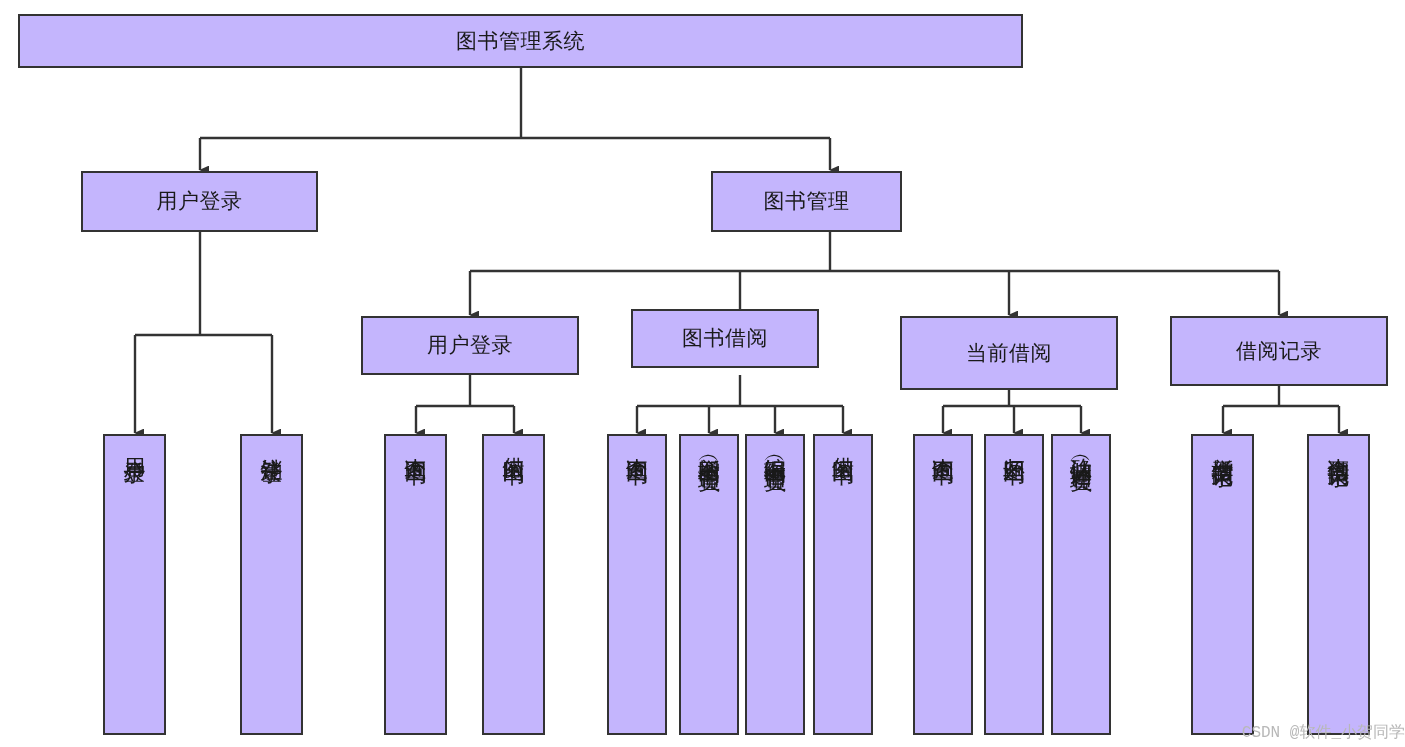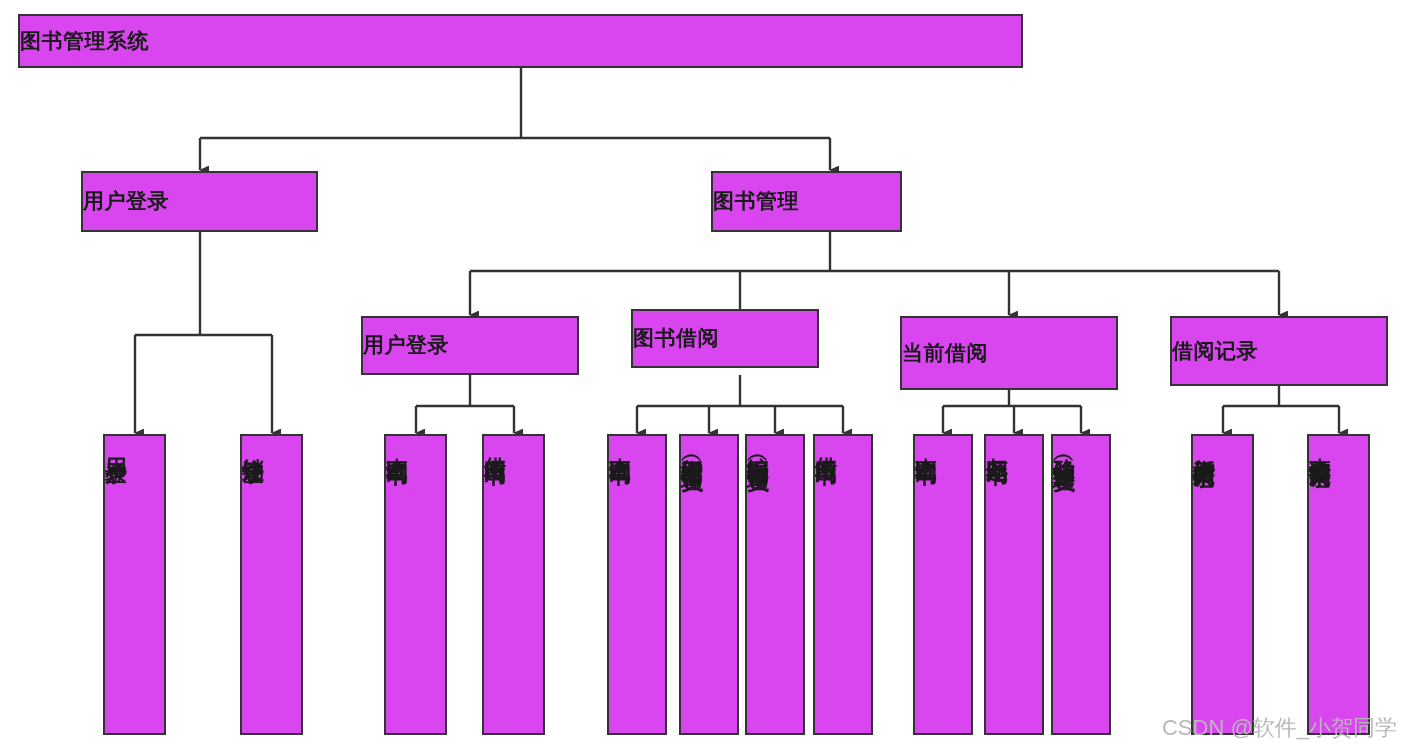--- a/index.html
+++ b/index.html
@@ -22,27 +22,26 @@
   svg#connectors {
     position: absolute;
     left: 0;
     top: 0;
     width: 1405px;
     height: 747px;
   }
   .node {
     position: absolute;
     box-sizing: border-box;
-    background: #d946ef;
+    background: #c4b5fd;
     border: 2px solid #333333;
     display: flex;
     align-items: center;
-    justify-content: flex-start;
+    justify-content: center;
     color: #1a1a1a;
-    font-weight: bold;
   }
   .node .label {
     text-align: center;
     line-height: 1.28;
     letter-spacing: 0.5px;
   }
   .node.horizontal .label {
     writing-mode: horizontal-tb;
     font-size: 21px;
   }
@@ -56,25 +55,25 @@
   .node.vertical .label {
     writing-mode: vertical-rl;
     text-orientation: upright;
     font-size: 22px;
     letter-spacing: 2px;
     line-height: 1;
     white-space: nowrap;
   }
   #watermark {
     position: absolute;
-    right: 8px;
+    right: 0;
     bottom: 4px;
-    font-size: 22px;
+    font-size: 16px;
     color: #b8b8b8;
-    font-family: Liberation Sans, sans-serif;
+    font-family: Liberation Mono, monospace;
     white-space: nowrap;
     pointer-events: none;
   }
 </style>
 </head>
 <body>
 
 <div id="diagram-root">
 
   <svg id="connectors" viewBox="0 0 1405 747" xmlns="http://www.w3.org/2000/svg">

